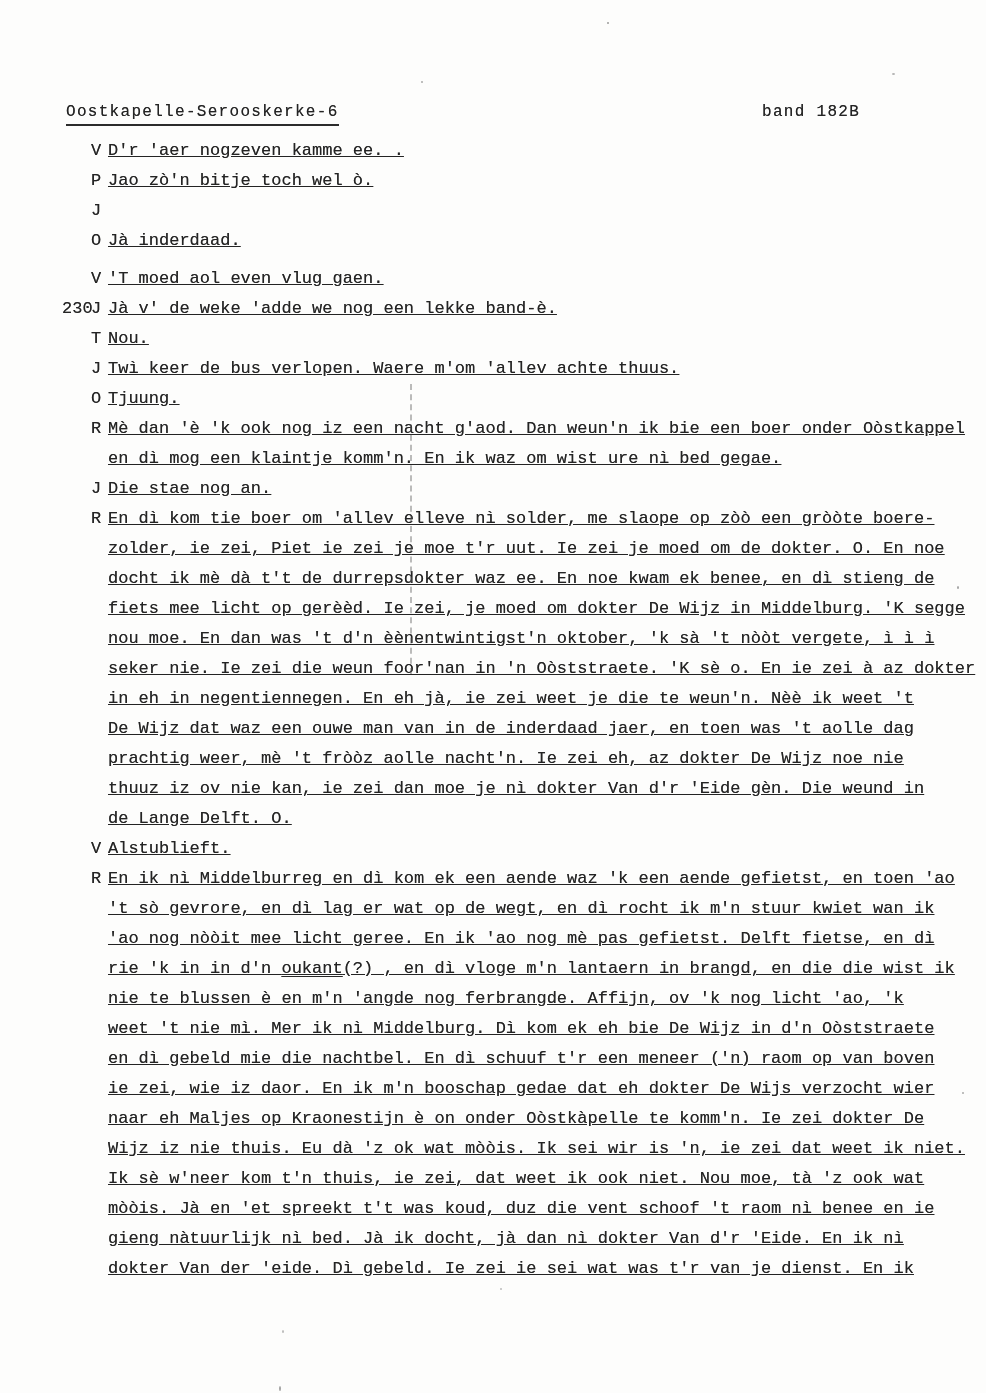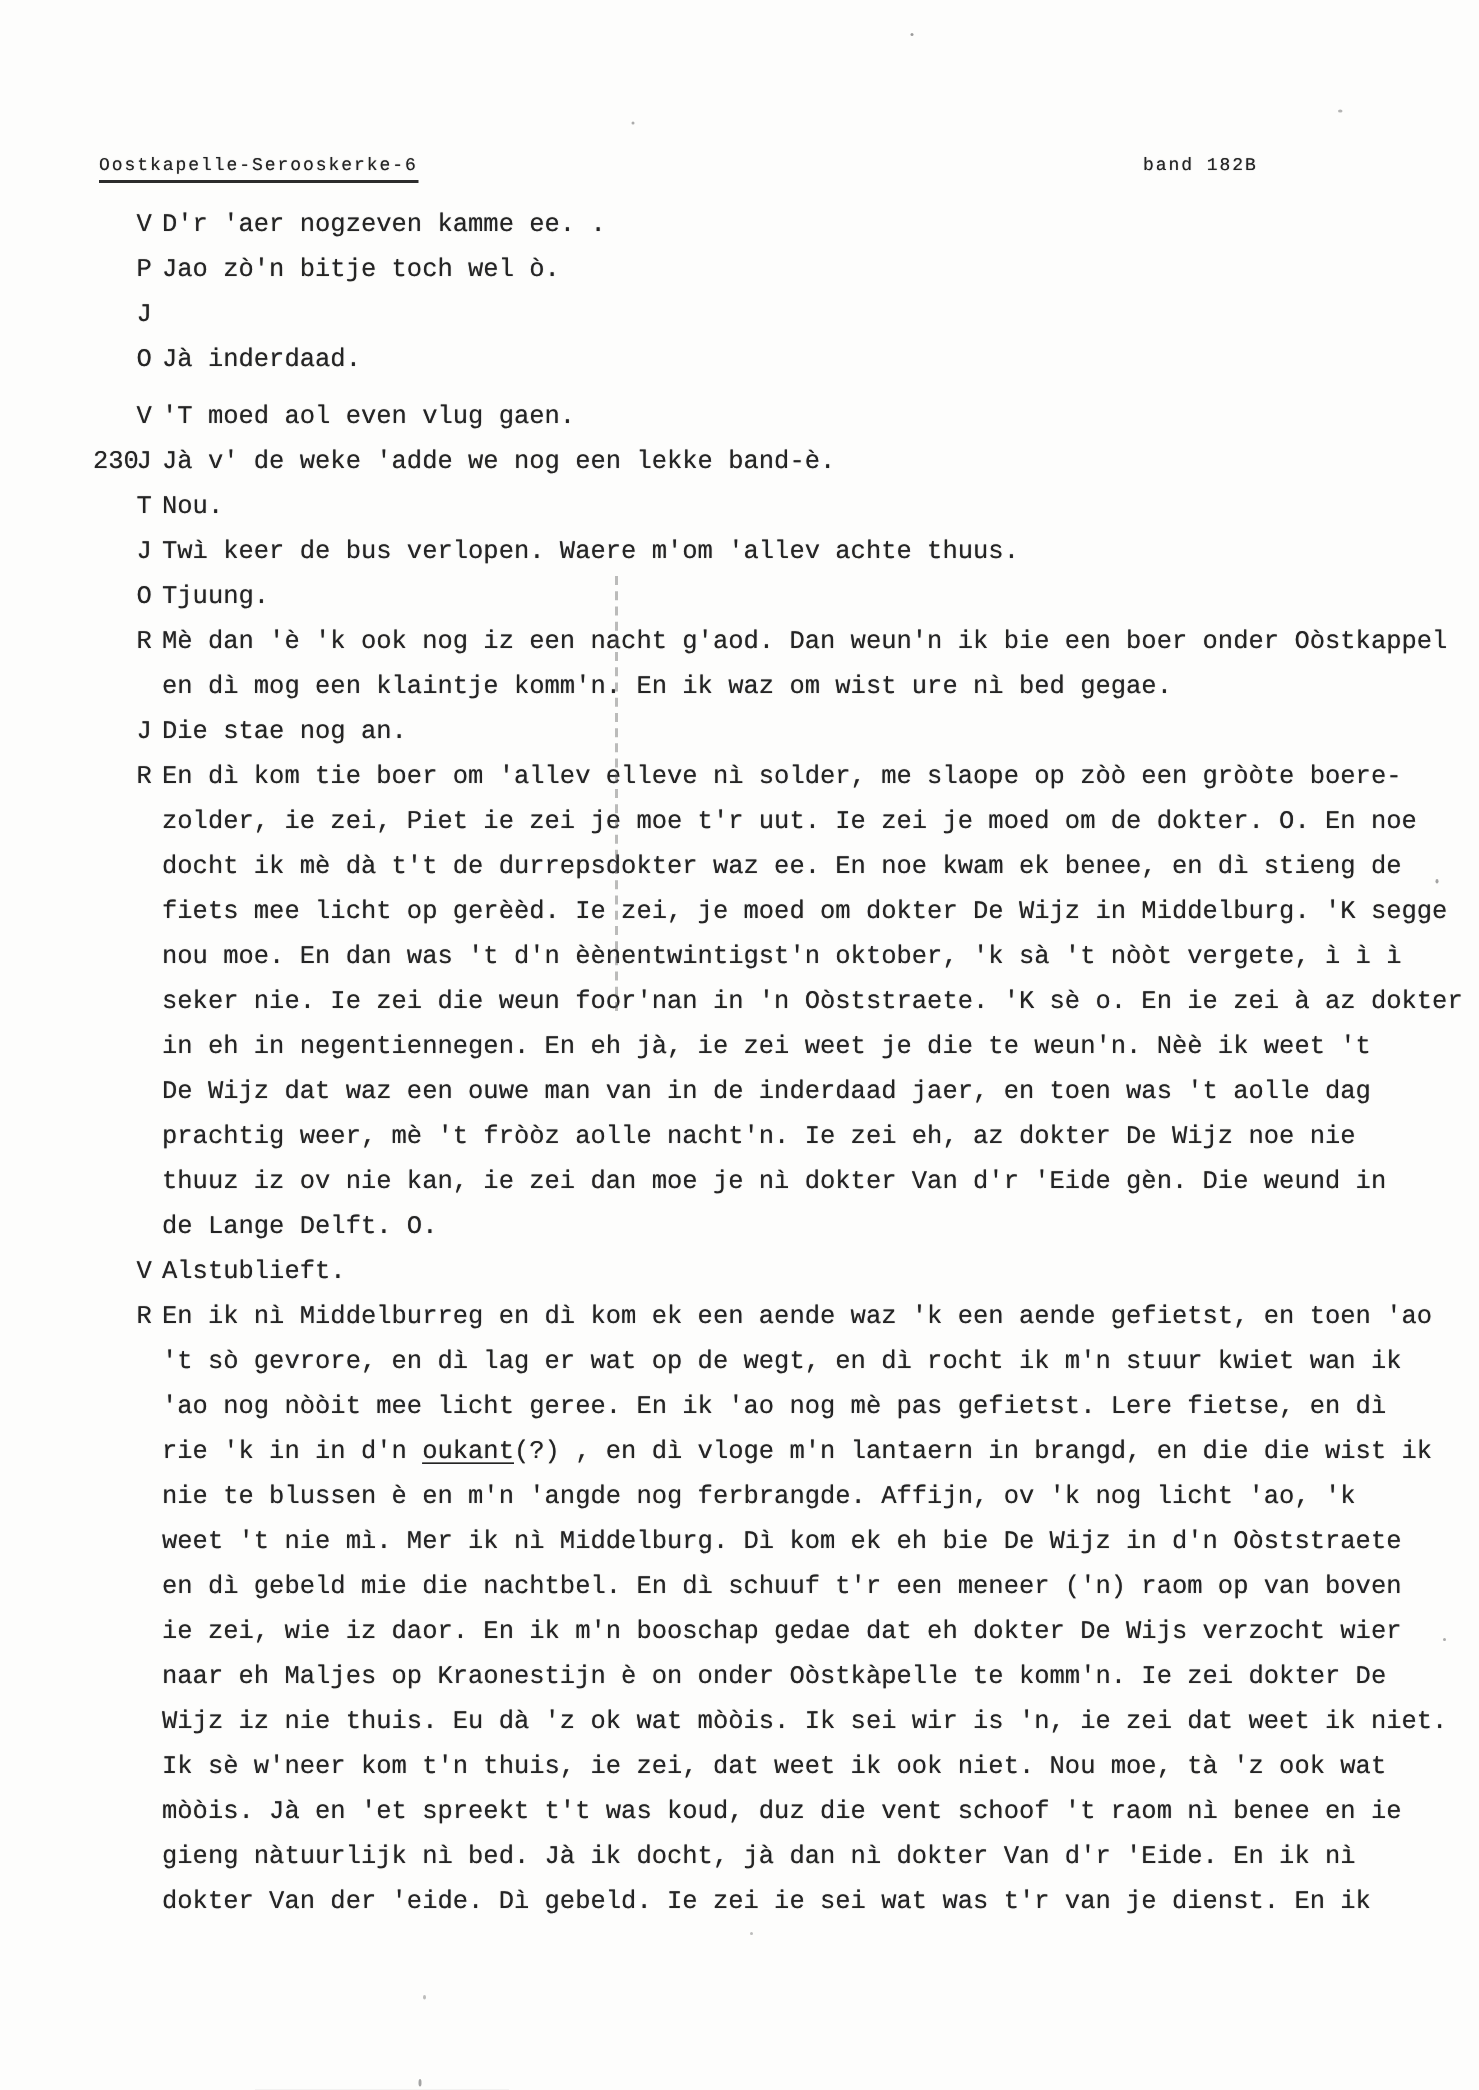--- a/index.html
+++ b/index.html
@@ -5,28 +5,28 @@
   html,body{margin:0;padding:0;background:#e9e9e9;}
   .page{
     position:relative;
     width:986px;height:1393px;
     background:#fdfdfc;
     overflow:hidden;
     font-family:"Liberation Mono","DejaVu Sans Mono",monospace;
     color:#242424;
   }
   .page *{text-shadow:0 0 0.6px rgba(40,40,40,0.65);}
-  .header span{position:absolute;top:103px;font-size:12px;white-space:pre;text-align:center;}
+  .header span{position:absolute;top:103px;font-size:16px;white-space:pre;text-align:center;}
   .title{left:66px;letter-spacing:1.3px;border-bottom:2px solid #2c2c2c;padding-bottom:3px;}
   .band{left:762px;letter-spacing:1.3px;}
   .transcript{position:absolute;left:62px;top:136px;font-size:17px;}
   .line{height:30px;line-height:30px;display:flex;white-space:pre;}
   .line .num{width:29px;flex:none;}
   .line .speaker{width:17px;flex:none;}
-  .line .text{flex:none;}
+  .line .text{flex:none;text-decoration:underline;}
   .line .text u{text-underline-offset:3px;}
   .crease{
     position:absolute;left:410px;top:384px;height:290px;width:0;
     border-left:2px dashed rgba(95,95,95,0.42);
     text-shadow:none;
   }
   .speck{position:absolute;background:#5a5a5a;border-radius:50%;text-shadow:none;}
 </style>
 </head>
 <body>
@@ -58,21 +58,21 @@
       <div class="line"><span class="num"></span><span class="speaker"></span><span class="text">nou moe. En dan was 't d'n èènentwintigst'n oktober, 'k sà 't nòòt vergete, ì ì ì</span></div>
       <div class="line"><span class="num"></span><span class="speaker"></span><span class="text">seker nie. Ie zei die weun foor'nan in 'n Oòststraete. 'K sè o. En ie zei à az dokter</span></div>
       <div class="line"><span class="num"></span><span class="speaker"></span><span class="text">in eh in negentiennegen. En eh jà, ie zei weet je die te weun'n. Nèè ik weet 't</span></div>
       <div class="line"><span class="num"></span><span class="speaker"></span><span class="text">De Wijz dat waz een ouwe man van in de inderdaad jaer, en toen was 't aolle dag</span></div>
       <div class="line"><span class="num"></span><span class="speaker"></span><span class="text">prachtig weer, mè 't fròòz aolle nacht'n. Ie zei eh, az dokter De Wijz noe nie</span></div>
       <div class="line"><span class="num"></span><span class="speaker"></span><span class="text">thuuz iz ov nie kan, ie zei dan moe je nì dokter Van d'r 'Eide gèn. Die weund in</span></div>
       <div class="line"><span class="num"></span><span class="speaker"></span><span class="text">de Lange Delft. O.</span></div>
       <div class="line"><span class="num"></span><span class="speaker">V</span><span class="text">Alstublieft.</span></div>
       <div class="line"><span class="num"></span><span class="speaker">R</span><span class="text">En ik nì Middelburreg en dì kom ek een aende waz 'k een aende gefietst, en toen 'ao</span></div>
       <div class="line"><span class="num"></span><span class="speaker"></span><span class="text">'t sò gevrore, en dì lag er wat op de wegt, en dì rocht ik m'n stuur kwiet wan ik</span></div>
-      <div class="line"><span class="num"></span><span class="speaker"></span><span class="text">'ao nog nòòit mee licht geree. En ik 'ao nog mè pas gefietst. Lere fietse, en dì</span></div>
+      <div class="line"><span class="num"></span><span class="speaker"></span><span class="text">'ao nog nòòit mee licht geree. En ik 'ao nog mè pas gefietst. Delft fietse, en dì</span></div>
       <div class="line"><span class="num"></span><span class="speaker"></span><span class="text">rie 'k in in d'n <u>oukant</u>(?) , en dì vloge m'n lantaern in brangd, en die die wist ik</span></div>
       <div class="line"><span class="num"></span><span class="speaker"></span><span class="text">nie te blussen è en m'n 'angde nog ferbrangde. Affijn, ov 'k nog licht 'ao, 'k</span></div>
       <div class="line"><span class="num"></span><span class="speaker"></span><span class="text">weet 't nie mì. Mer ik nì Middelburg. Dì kom ek eh bie De Wijz in d'n Oòststraete</span></div>
       <div class="line"><span class="num"></span><span class="speaker"></span><span class="text">en dì gebeld mie die nachtbel. En dì schuuf t'r een meneer ('n) raom op van boven</span></div>
       <div class="line"><span class="num"></span><span class="speaker"></span><span class="text">ie zei, wie iz daor. En ik m'n booschap gedae dat eh dokter De Wijs verzocht wier</span></div>
       <div class="line"><span class="num"></span><span class="speaker"></span><span class="text">naar eh Maljes op Kraonestijn è on onder Oòstkàpelle te komm'n. Ie zei dokter De</span></div>
       <div class="line"><span class="num"></span><span class="speaker"></span><span class="text">Wijz iz nie thuis. Eu dà 'z ok wat mòòis. Ik sei wir is 'n, ie zei dat weet ik niet.</span></div>
       <div class="line"><span class="num"></span><span class="speaker"></span><span class="text">Ik sè w'neer kom t'n thuis, ie zei, dat weet ik ook niet. Nou moe, tà 'z ook wat</span></div>
       <div class="line"><span class="num"></span><span class="speaker"></span><span class="text">mòòis. Jà en 'et spreekt t't was koud, duz die vent schoof 't raom nì benee en ie</span></div>
       <div class="line"><span class="num"></span><span class="speaker"></span><span class="text">gieng nàtuurlijk nì bed. Jà ik docht, jà dan nì dokter Van d'r 'Eide. En ik nì</span></div>

